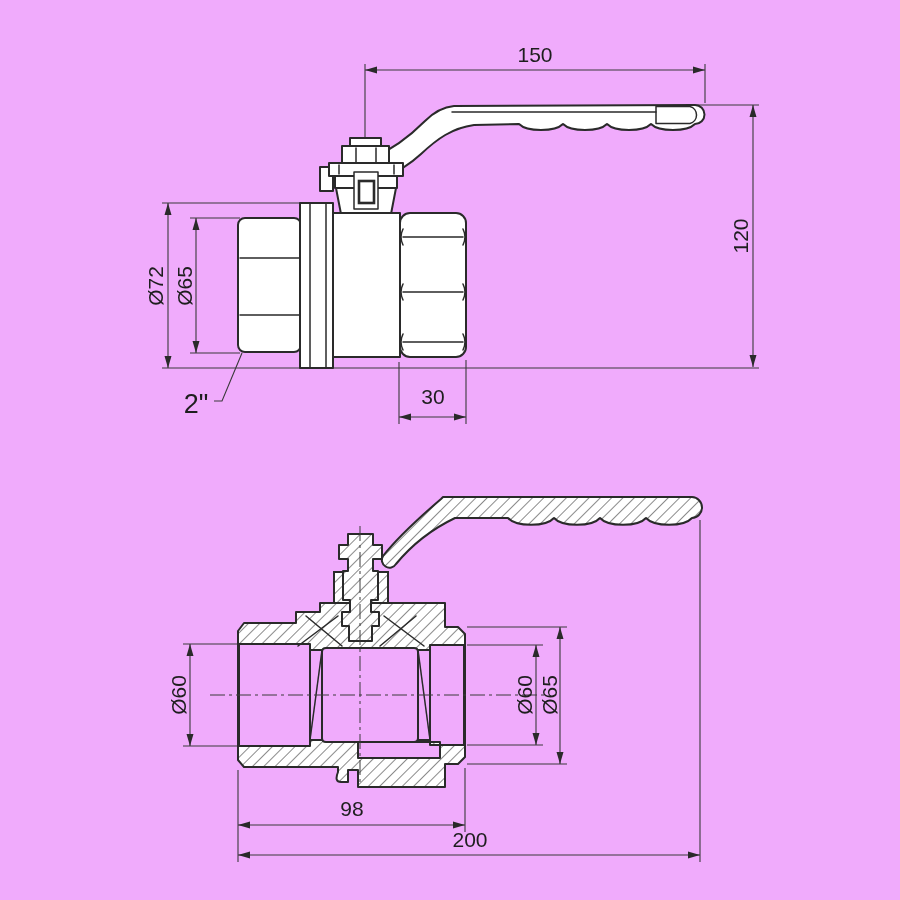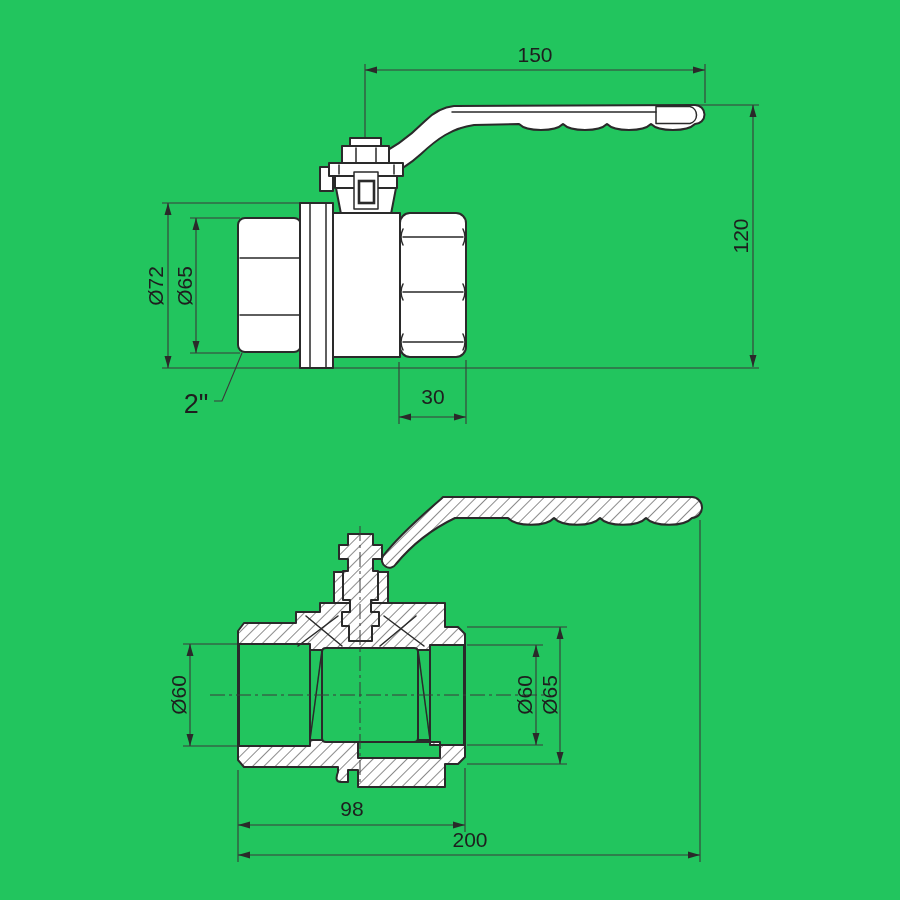--- a/index.html
+++ b/index.html
@@ -1,16 +1,16 @@
 <!DOCTYPE html>
 <html><head>
 <meta charset="utf-8">
 <style>
   html,body{margin:0;padding:0;background:#fff;}
-  .stage{width:900px;height:900px;position:relative;background:#22c55e;overflow:hidden;}
+  .stage{width:900px;height:900px;position:relative;background:#f0abfc;overflow:hidden;}
   svg{display:block;}
   .ln{stroke:#2a2a2a;fill:none;stroke-width:2;stroke-linejoin:round;stroke-linecap:round;}
   .lnt{stroke:#2a2a2a;fill:none;stroke-width:1.5;stroke-linejoin:round;stroke-linecap:round;}
   .wh{fill:#ffffff;}
   .dim{stroke:#3a3a3a;fill:none;stroke-width:1.1;}
   .cl{stroke:#3a3a3a;fill:none;stroke-width:1;stroke-dasharray:15 4 3 4;}
   .arr{fill:#2a2a2a;stroke:none;}
   text{font-family:"Liberation Sans","DejaVu Sans",sans-serif;font-size:21px;fill:#1e1e1e;}
   .big{font-size:27px;}
 </style>

